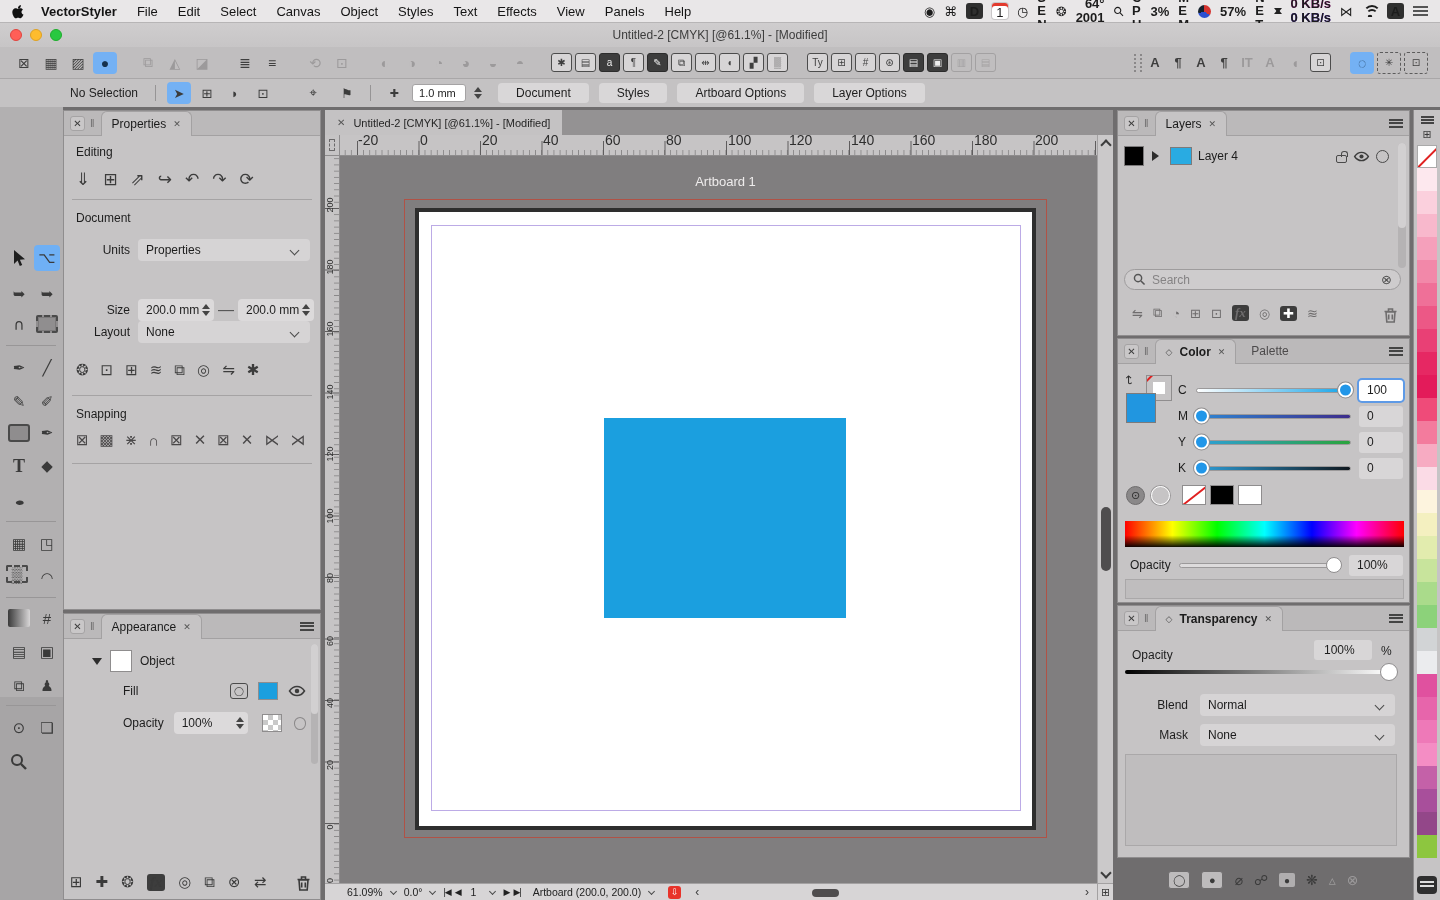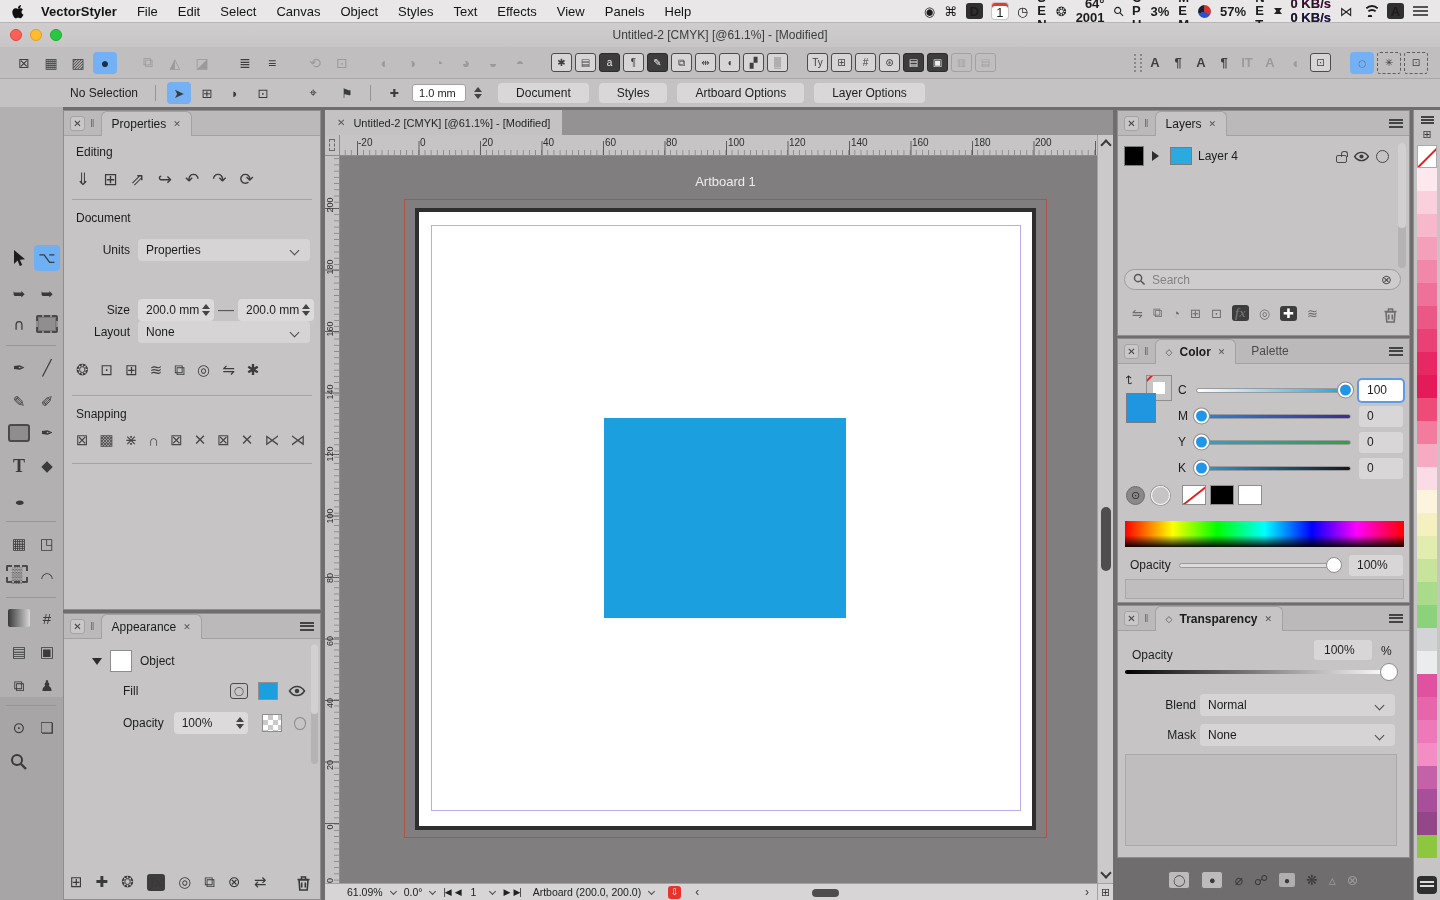--- a/index.html
+++ b/index.html
@@ -126,21 +126,21 @@
   .appscroll::before{content:"";position:absolute;left:0;top:0;width:7px;height:70px;background:#d2d0d1;border-radius:4px;}
 
   
   #doccol{position:absolute;left:325px;top:110px;width:788px;height:790px;background:#807e7f;}
   #tabbar{position:absolute;left:0;top:0;width:100%;height:25px;background:#949293;display:flex;}
   #doctab{height:25px;background:#c4c2c3;display:flex;align-items:center;gap:8px;padding:0 12px;font-size:11px;color:#252525;}
   #doctab .tx{font-size:10px;color:#555;}
   #hruler{position:absolute;left:15px;top:25px;right:16px;height:21px;background:#c6c4c5;border-bottom:1px solid #8e8c8d;
     background-image:linear-gradient(90deg,#5f5d5e 0 1px,transparent 1px),linear-gradient(90deg,#8a8889 0 1px,transparent 1px);
     background-size:61.5px 14px,6.15px 5px;background-repeat:repeat-x;background-position:17px bottom,17px bottom;}
-  .hlab{position:absolute;bottom:7px;font-size:10px;color:#2e2e2e;}
+  .hlab{position:absolute;bottom:7px;font-size:14px;color:#2e2e2e;}
   #rcorner{position:absolute;left:0;top:25px;width:15px;height:21px;background:#c6c4c5;border-right:1px solid #8e8c8d;border-bottom:1px solid #8e8c8d;}
   #rcorner::before{content:"";position:absolute;inset:4px;border:1px dashed #6a6869;border-radius:1px;}
   #vruler{position:absolute;left:0;top:46px;width:15px;bottom:17px;background:#c6c4c5;border-right:1px solid #8e8c8d;
     background-image:linear-gradient(180deg,#5f5d5e 0 1px,transparent 1px),linear-gradient(180deg,#8a8889 0 1px,transparent 1px);
     background-size:14px 61.5px,5px 6.22px;background-repeat:repeat-y;background-position:right 52px,right 52px;}
   .vlab{position:absolute;left:-7px;width:24px;text-align:center;font-size:9px;color:#2e2e2e;transform:rotate(-90deg);}
   #canvas{position:absolute;left:15px;top:46px;right:16px;bottom:17px;background:#807e7f;overflow:hidden;}
   #ab-label{position:absolute;left:64px;width:643px;top:18px;text-align:center;font-size:13px;color:#eeecec;}
   #ab-red{position:absolute;left:64px;top:43px;width:643px;height:639px;border:1px solid #b05246;}
   #ab-frame{position:absolute;left:75px;top:52px;width:621px;height:622px;background:#fff;border:4px solid #2e2e2e;}
@@ -207,21 +207,21 @@
   #color-tray{position:absolute;left:7px;right:5px;top:240px;height:20px;background:#bfbdbe;border:1px solid #aaa8a9;}
 
   
   #trans-panel{left:1117px;top:605px;width:293px;height:253px;}
   #t-oplabel{position:absolute;left:14px;top:42px;font-size:12px;}
   #t-opval{position:absolute;left:196px;top:34px;width:58px;height:20px;background:#d8d6d7;border-radius:3px;font-size:12px;display:flex;align-items:center;padding-left:10px;}
   #t-pct{position:absolute;left:263px;top:38px;font-size:12px;}
   #t-slider{position:absolute;left:7px;right:20px;top:64px;height:4px;background:linear-gradient(90deg,#000,#fff);border-radius:2px;}
   #t-slider .wthumb{right:-9px;width:18px;height:18px;}
   .trow{position:absolute;left:0;width:100%;display:flex;align-items:center;}
-  .trow .rlabel{width:82px;text-align:right;font-size:12px;padding-right:4px;flex:none;}
+  .trow .rlabel{width:82px;text-align:right;font-size:12px;padding-right:12px;flex:none;}
   #t-tray{position:absolute;left:7px;right:12px;top:148px;height:92px;background:#bfbdbe;border:1px solid #aaa8a9;}
 
   
   #br-icons{position:absolute;left:1117px;top:866px;width:293px;height:28px;display:flex;align-items:center;justify-content:center;gap:11px;}
   #br-icons .item{font-size:14px;color:#3a3a3a;display:flex;align-items:center;justify-content:center;}
   #br-icons .boxed{width:22px;height:18px;border:1px solid #6f6d6e;border-radius:3px;background:#bdbbbc;font-size:11px;}
   #br-icons .dim{color:#9c9a9b;}
   #br-icons .dim-sm{font-size:10px;background:#b0aeaf;border-radius:2px;width:16px;height:14px;}
 
   

